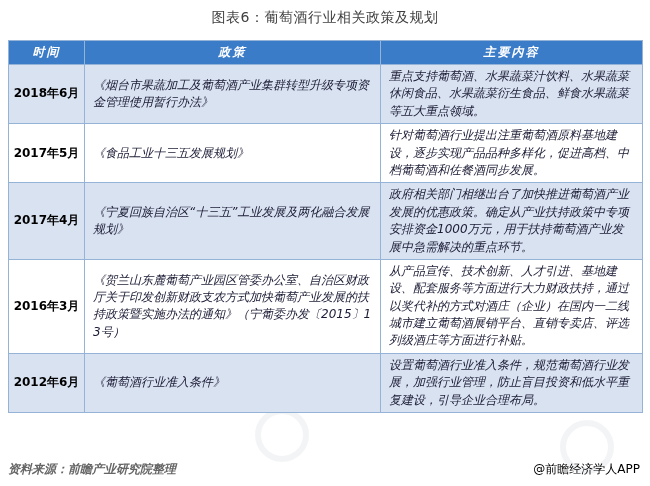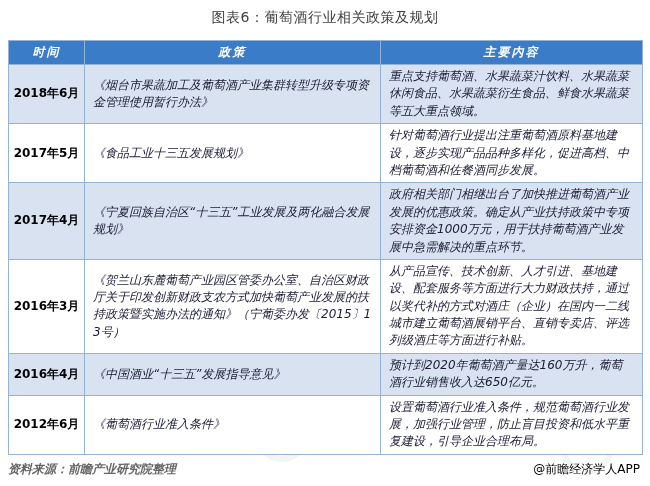--- a/index.html
+++ b/index.html
@@ -138,25 +138,20 @@
         <td class="cell-time">2017年4月</td>
         <td class="cell-policy">《宁夏回族自治区“十三五”工业发展及两化融合发展规划》</td>
         <td class="cell-main">政府相关部门相继出台了加快推进葡萄酒产业发展的优惠政策。确定从产业扶持政策中专项安排资金1000万元，用于扶持葡萄酒产业发展中急需解决的重点环节。</td>
       </tr>
       <tr>
         <td class="cell-time">2016年3月</td>
         <td class="cell-policy">《贺兰山东麓葡萄产业园区管委办公室、自治区财政厅关于印发创新财政支农方式加快葡萄产业发展的扶持政策暨实施办法的通知》（宁葡委办发〔2015〕13号）</td>
         <td class="cell-main">从产品宣传、技术创新、人才引进、基地建设、配套服务等方面进行大力财政扶持，通过以奖代补的方式对酒庄（企业）在国内一二线城市建立葡萄酒展销平台、直销专卖店、评选列级酒庄等方面进行补贴。</td>
       </tr>
       <tr>
-        <td class="cell-time">2016年4月</td>
-        <td class="cell-policy">《中国酒业“十三五”发展指导意见》</td>
-        <td class="cell-main">预计到2020年葡萄酒产量达160万升，葡萄酒行业销售收入达650亿元。</td>
-      </tr>
-      <tr>
         <td class="cell-time">2012年6月</td>
         <td class="cell-policy">《葡萄酒行业准入条件》</td>
         <td class="cell-main">设置葡萄酒行业准入条件，规范葡萄酒行业发展，加强行业管理，防止盲目投资和低水平重复建设，引导企业合理布局。</td>
       </tr>
     </tbody>
   </table>
 
   <div class="footer">
     <span class="source-note">资料来源：前瞻产业研究院整理</span>
     <span class="brand-credit">@前瞻经济学人APP</span>

